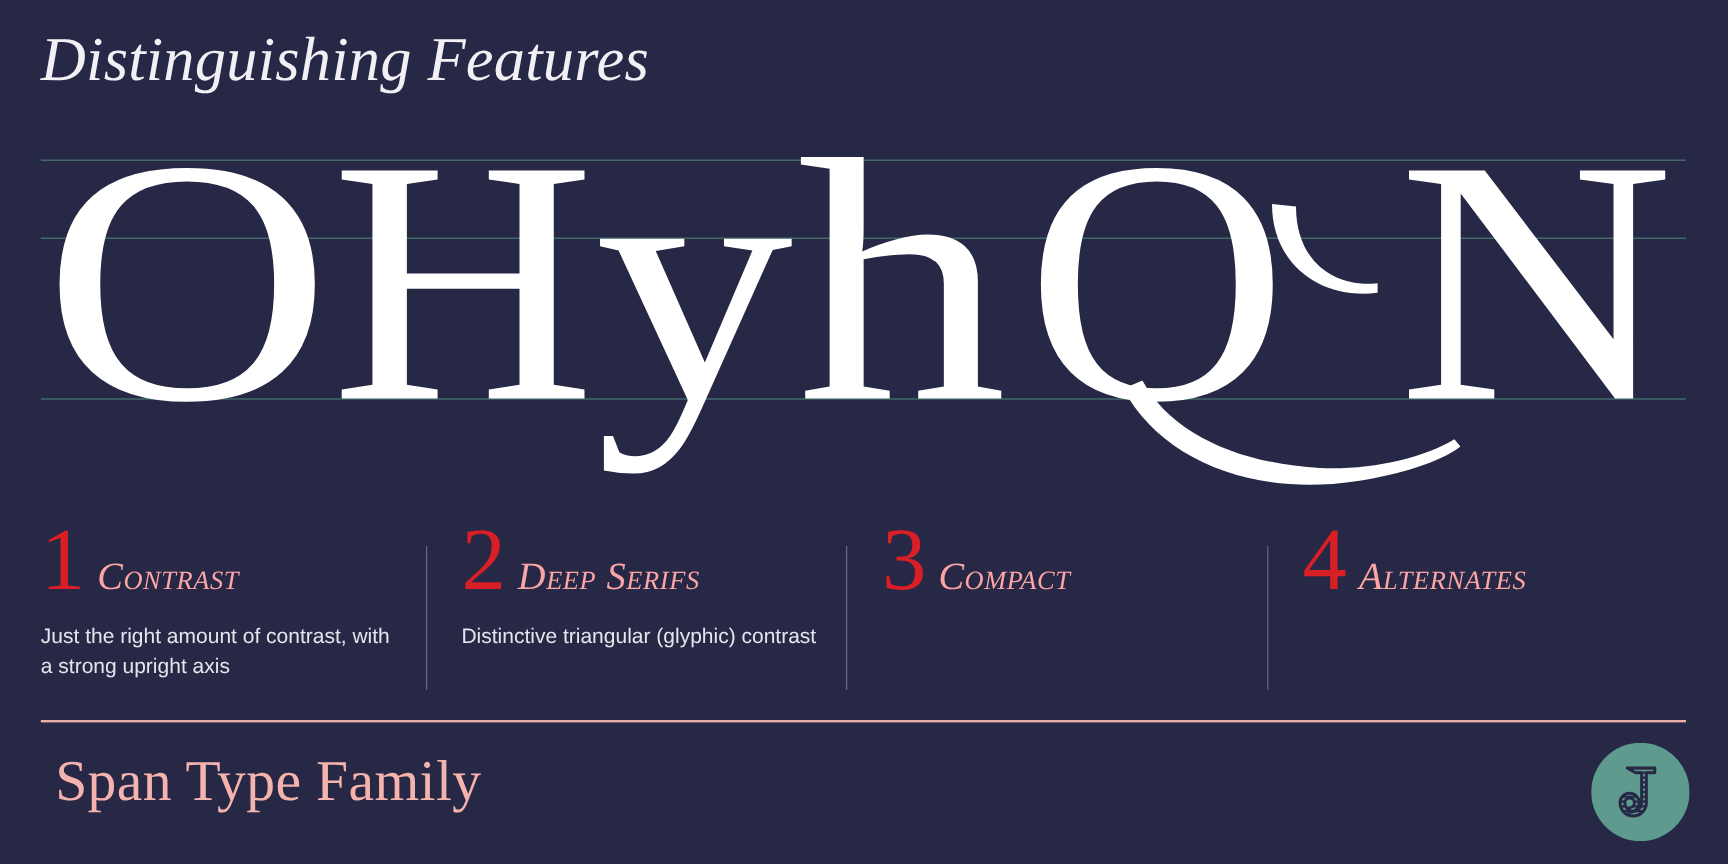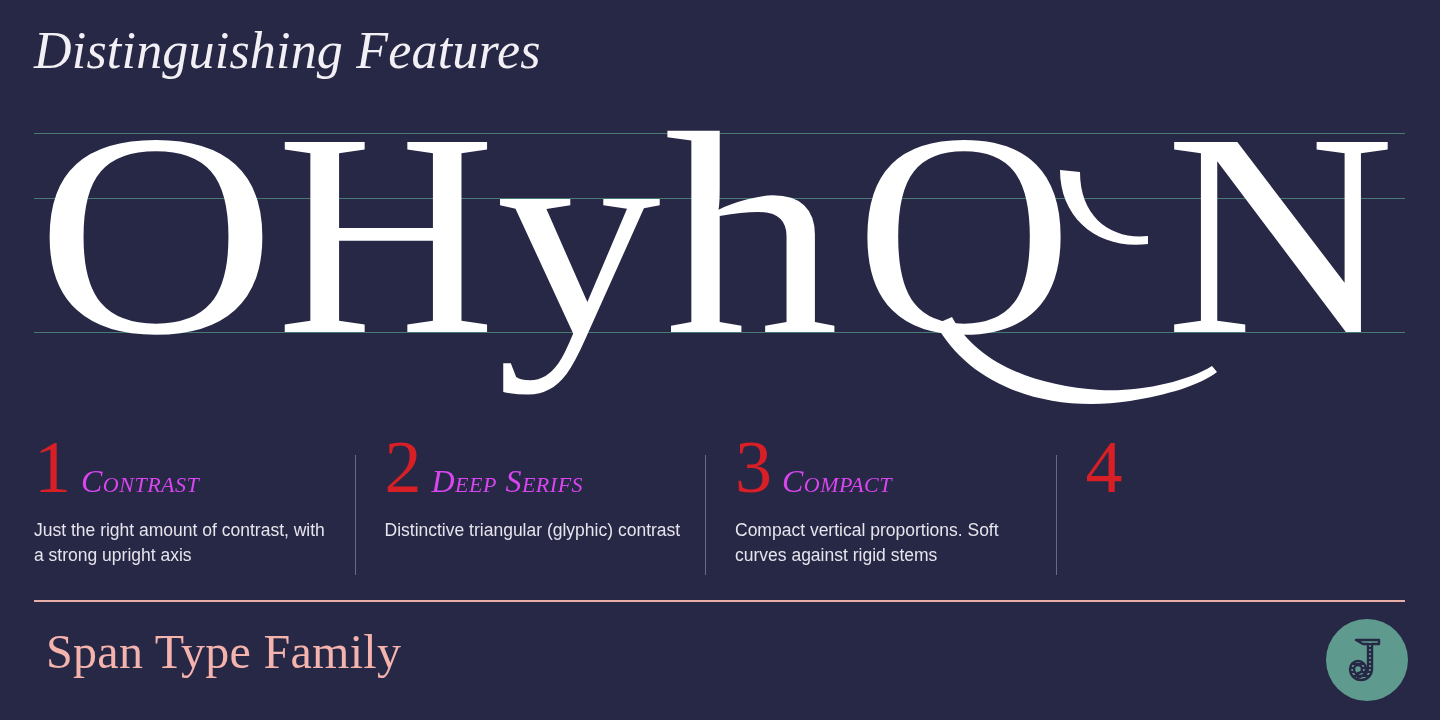--- a/index.html
+++ b/index.html
@@ -111,21 +111,21 @@
     color: #D91F26;
     margin-right: 10px;
   }
   .feature-name {
     font-family: "Liberation Serif", "DejaVu Serif", serif;
     font-style: italic;
     font-weight: 400;
     font-size: 32px;
     line-height: 1;
     letter-spacing: 0.5px;
-    color: #d946ef;
+    color: #fca5a5;
     font-variant: small-caps;
     text-transform: capitalize;
   }
   .feature-desc {
     margin-top: 16px;
     font-family: "Liberation Sans", sans-serif;
     font-size: 17.5px;
     line-height: 1.45;
     color: #E6E4EC;
     max-width: 330px;
@@ -221,26 +221,26 @@
         <span class="feature-name">Deep Serifs</span>
       </div>
       <div class="feature-desc">Distinctive triangular (glyphic) contrast</div>
     </div>
 
     <div class="feature">
       <div class="feature-head">
         <span class="feature-num">3</span>
         <span class="feature-name">Compact</span>
       </div>
-      <div class="feature-desc">Compact vertical proportions. Soft curves against rigid stems</div>
     </div>
 
     <div class="feature">
       <div class="feature-head">
         <span class="feature-num">4</span>
+        <span class="feature-name">Alternates</span>
       </div>
     </div>
 
   </div>
 
   <div class="footer-rule"></div>
 
   <div class="footer-title">Span Type Family</div>
 
   <div class="logo">

